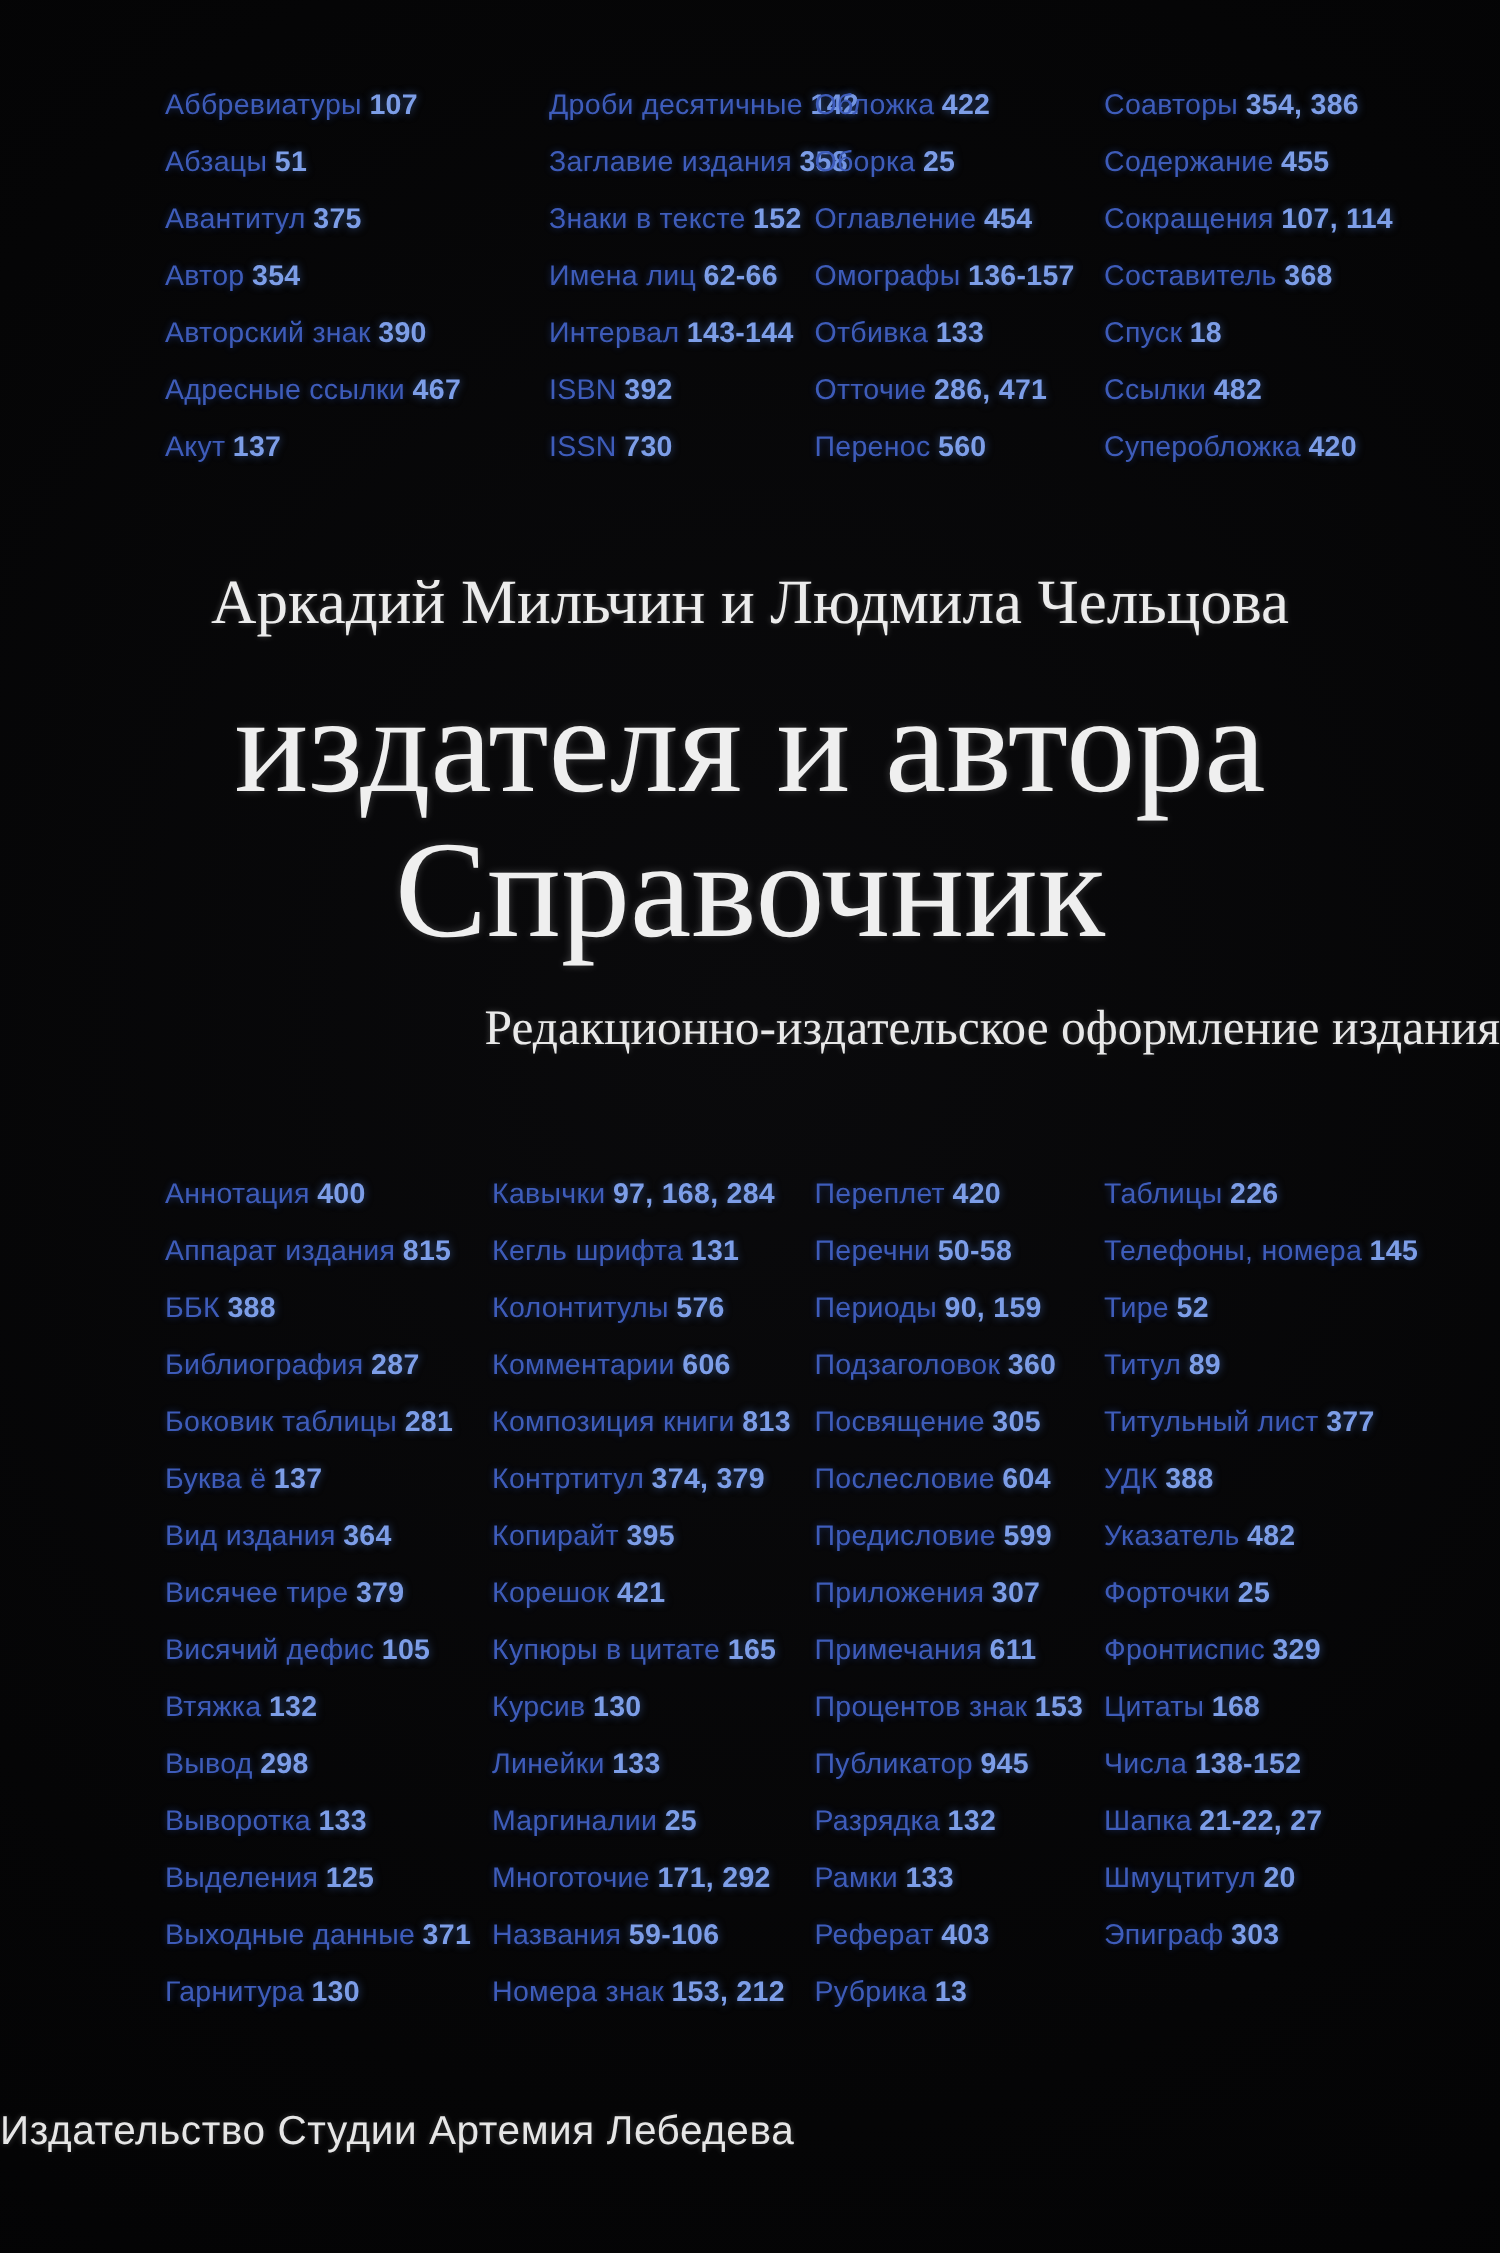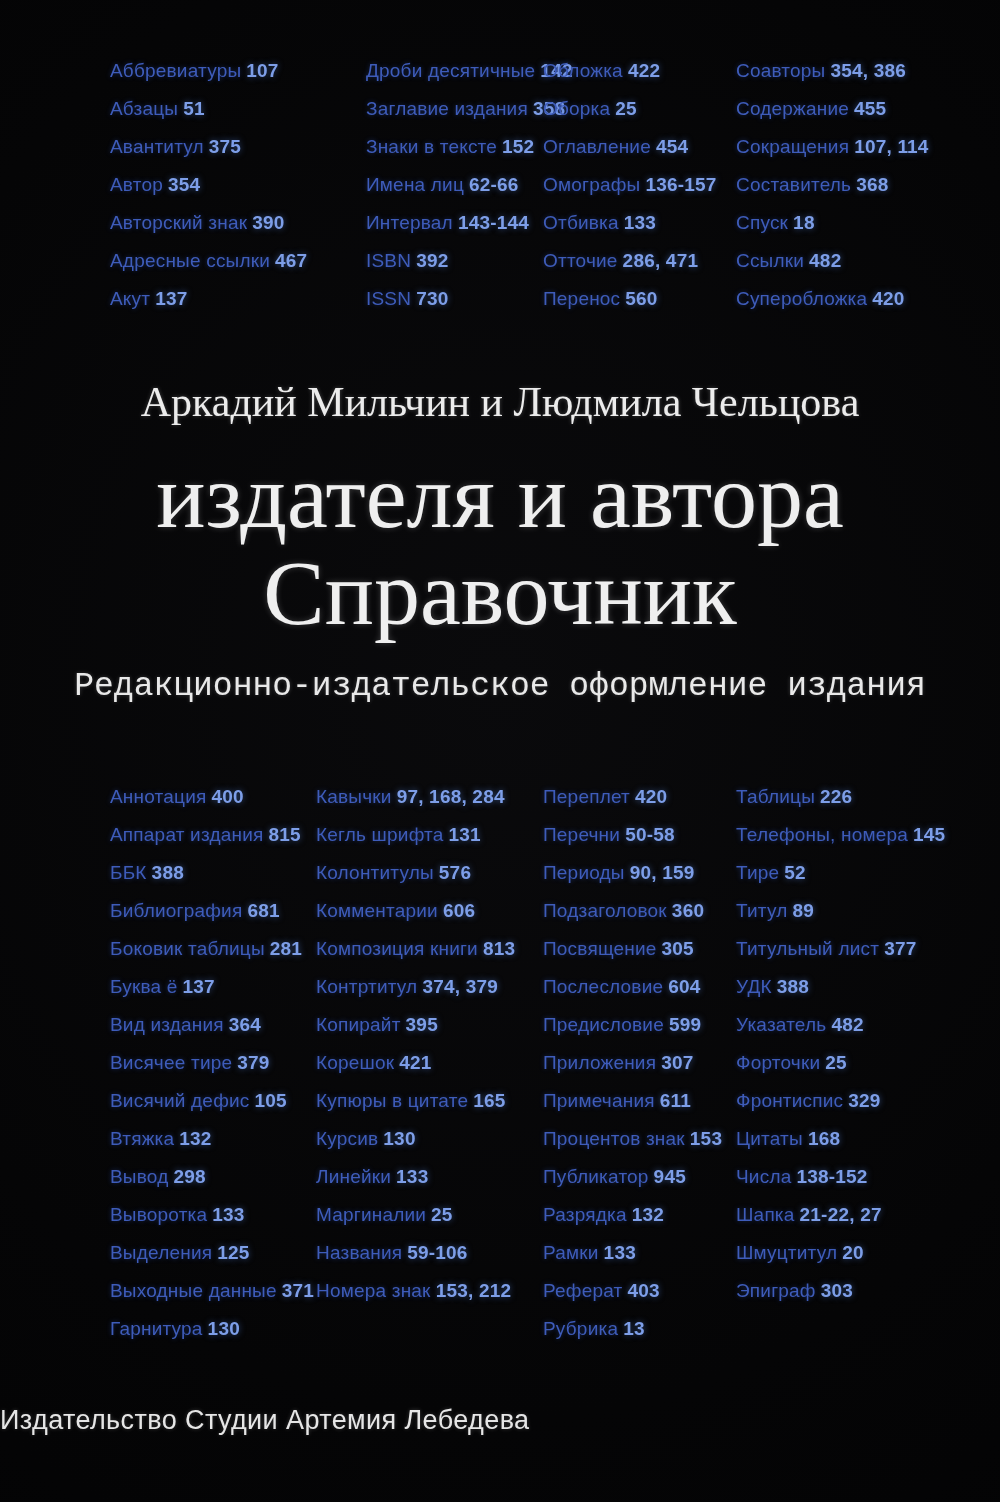--- a/index.html
+++ b/index.html
@@ -40,21 +40,21 @@
     text-shadow: 0 0 6px rgba(90, 140, 235, 0.5);
     margin-left: 5px;
   }
   
   .tcol1 { left: 110px; top: 52px; }
   .tcol2 { left: 326px; top: 52px; margin-left: 40px; }
   .tcol3 { left: 543px; top: 52px; }
   .tcol4 { left: 736px; top: 52px; justify-content: space-between; }
   
   .bcol1 { left: 110px; top: 778px; }
-  .bcol2 { left: 316px; top: 778px; }
+  .bcol2 { left: 328px; top: 778px; }
   .bcol3 { left: 543px; top: 778px; }
   .bcol4 { left: 736px; top: 778px; }
 
   
   .author-line {
     position: absolute;
     top: 378px;
     left: 0;
     width: 100%;
     text-align: center;
@@ -75,22 +75,22 @@
     line-height: 97px;
     color: #efefef;
     text-shadow: 0 0 6px rgba(255,255,255,0.22);
     white-space: nowrap;
   }
   .subtitle {
     position: absolute;
     top: 668px;
     left: 0;
     width: 100%;
-    text-align: center;
-    font-family: Liberation Mono, monospace;
+    text-align: right;
+    font-family: Liberation Serif, serif;
     font-size: 33px;
     color: #e9e9e9;
     text-shadow: 0 0 4px rgba(255,255,255,0.22);
     white-space: nowrap;
   }
   .publisher {
     position: absolute;
     top: 1405px;
     left: 0;
     width: 100%;
@@ -149,21 +149,21 @@
   <div class="title">
     <div>издателя и автора</div>
     <div>Справочник</div>
   </div>
   <div class="subtitle">Редакционно-издательское оформление издания</div>
 
   <div class="index-col bcol1">
       <div class="entry"><span class="term">Аннотация</span><span class="pages">400</span></div>
       <div class="entry"><span class="term">Аппарат издания</span><span class="pages">815</span></div>
       <div class="entry"><span class="term">ББК</span><span class="pages">388</span></div>
-      <div class="entry"><span class="term">Библиография</span><span class="pages">681</span></div>
+      <div class="entry"><span class="term">Библиография</span><span class="pages">287</span></div>
       <div class="entry"><span class="term">Боковик таблицы</span><span class="pages">281</span></div>
       <div class="entry"><span class="term">Буква ё</span><span class="pages">137</span></div>
       <div class="entry"><span class="term">Вид издания</span><span class="pages">364</span></div>
       <div class="entry"><span class="term">Висячее тире</span><span class="pages">379</span></div>
       <div class="entry"><span class="term">Висячий дефис</span><span class="pages">105</span></div>
       <div class="entry"><span class="term">Втяжка</span><span class="pages">132</span></div>
       <div class="entry"><span class="term">Вывод</span><span class="pages">298</span></div>
       <div class="entry"><span class="term">Выворотка</span><span class="pages">133</span></div>
       <div class="entry"><span class="term">Выделения</span><span class="pages">125</span></div>
       <div class="entry"><span class="term">Выходные данные</span><span class="pages">371</span></div>
@@ -175,20 +175,21 @@
       <div class="entry"><span class="term">Колонтитулы</span><span class="pages">576</span></div>
       <div class="entry"><span class="term">Комментарии</span><span class="pages">606</span></div>
       <div class="entry"><span class="term">Композиция книги</span><span class="pages">813</span></div>
       <div class="entry"><span class="term">Контртитул</span><span class="pages">374, 379</span></div>
       <div class="entry"><span class="term">Копирайт</span><span class="pages">395</span></div>
       <div class="entry"><span class="term">Корешок</span><span class="pages">421</span></div>
       <div class="entry"><span class="term">Купюры в цитате</span><span class="pages">165</span></div>
       <div class="entry"><span class="term">Курсив</span><span class="pages">130</span></div>
       <div class="entry"><span class="term">Линейки</span><span class="pages">133</span></div>
       <div class="entry"><span class="term">Маргиналии</span><span class="pages">25</span></div>
+      <div class="entry"><span class="term">Многоточие</span><span class="pages">171, 292</span></div>
       <div class="entry"><span class="term">Названия</span><span class="pages">59-106</span></div>
       <div class="entry"><span class="term">Номера знак</span><span class="pages">153, 212</span></div>
     </div>
   <div class="index-col bcol3">
       <div class="entry"><span class="term">Переплет</span><span class="pages">420</span></div>
       <div class="entry"><span class="term">Перечни</span><span class="pages">50-58</span></div>
       <div class="entry"><span class="term">Периоды</span><span class="pages">90, 159</span></div>
       <div class="entry"><span class="term">Подзаголовок</span><span class="pages">360</span></div>
       <div class="entry"><span class="term">Посвящение</span><span class="pages">305</span></div>
       <div class="entry"><span class="term">Послесловие</span><span class="pages">604</span></div>

